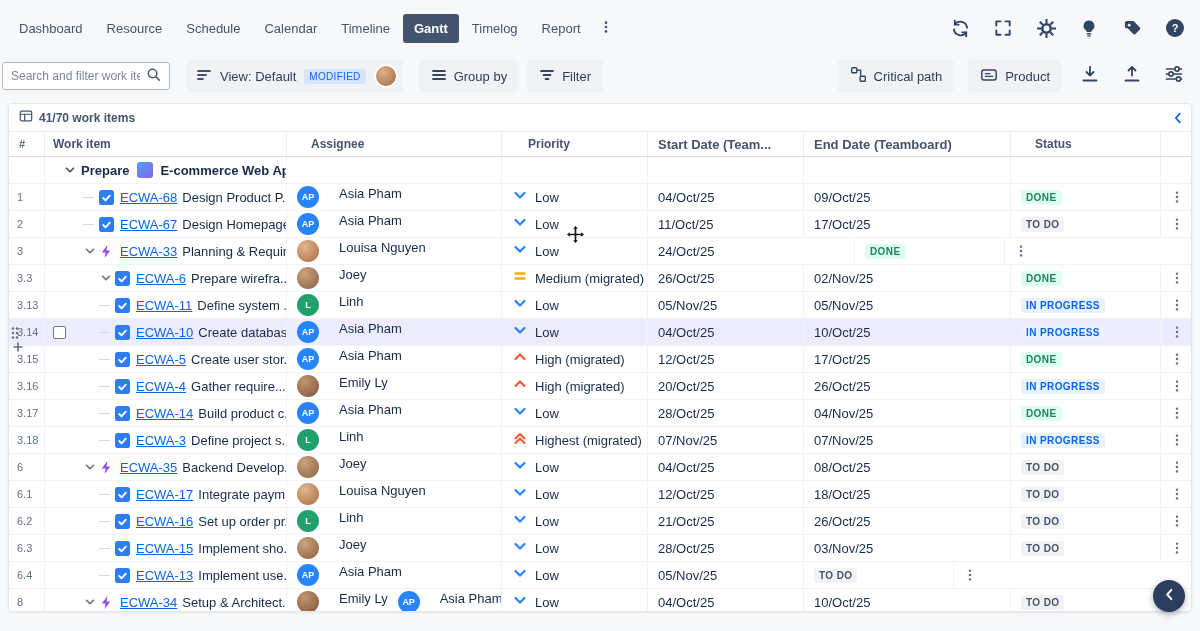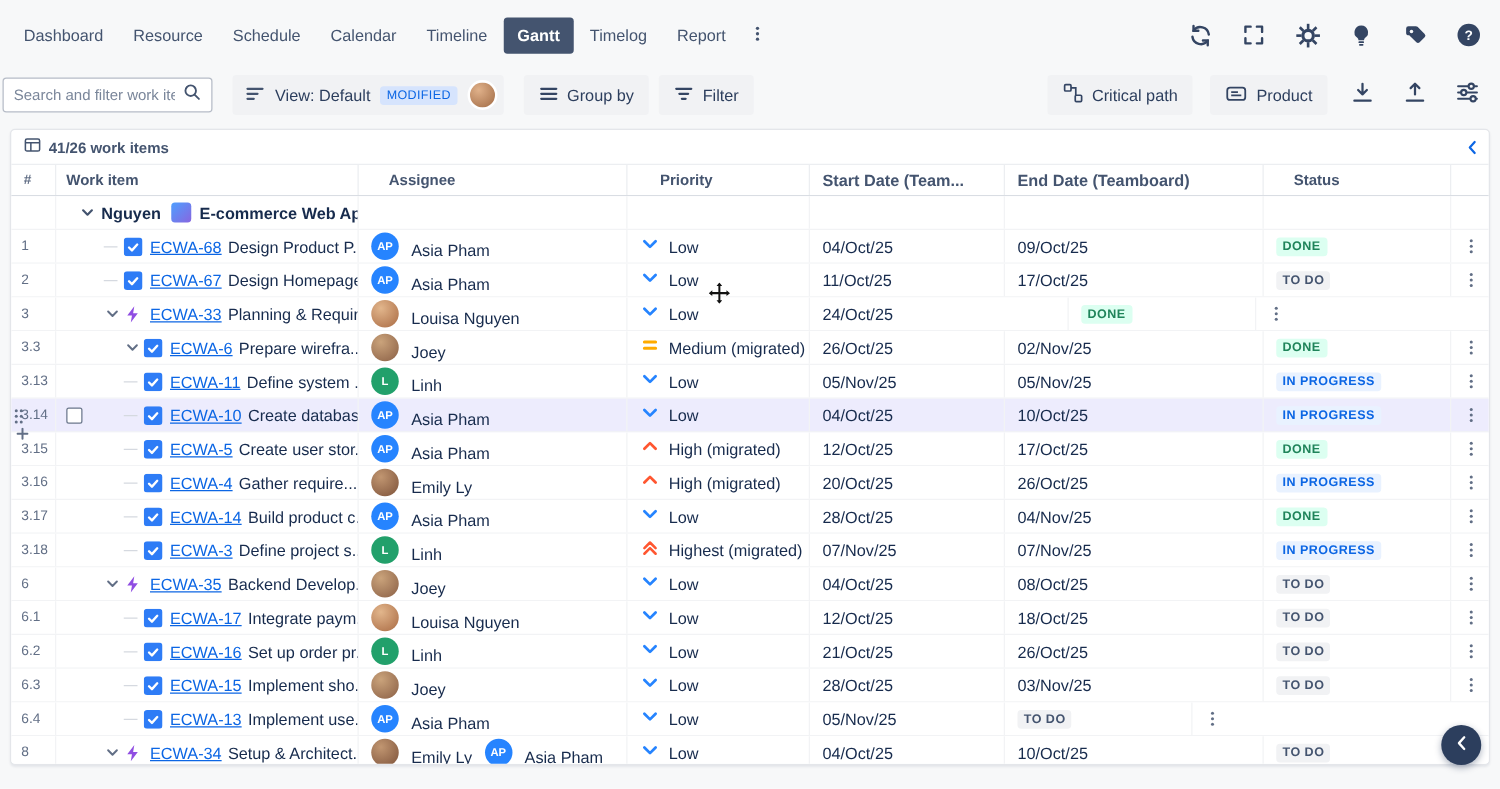--- a/index.html
+++ b/index.html
@@ -67,21 +67,21 @@
 .key{font-size:13px;color:#0c66e4;text-decoration:underline;flex:none;cursor:pointer}
 .title{font-size:13px;color:#172b4d;margin-left:5px}
 
 
 .proj-twisty{margin-left:10px}
 .proj-label{font-weight:700;font-size:13px;margin-left:2px}
 .proj-icon{width:16px;height:16px;border-radius:3px;background:linear-gradient(135deg,#4e9fff,#8866e0);margin-left:8px;flex:none}
 .proj-name{font-weight:700;font-size:13px;margin-left:7px}
 
 
-.amember{display:flex;align-items:flex-end;gap:10px;flex:none}
+.amember{display:flex;align-items:flex-start;gap:20px;flex:none}
 .avatar{width:22px;height:22px;border-radius:50%;color:#fff;font-size:9px;font-weight:700;display:flex;align-items:center;justify-content:center;flex:none}
 .aname{font-size:13px;color:#172b4d}
 
 
 .loz{font-size:10px;font-weight:700;letter-spacing:.4px;padding:2px 5px;border-radius:3px}
 .loz.done{color:#1f845a;background:#dcfff1}
 .loz.todo{color:#44546f;background:#f1f2f4}
 .loz.inprogress{color:#0c66e4;background:#e9f2ff}
 
 
@@ -229,21 +229,21 @@
       </button>
   </div>
 </div>
 
 <div class="panel">
   <div class="items-bar">
     <span><svg width="14" height="14" viewBox="0 0 16 16" fill="none" stroke="#44546f" stroke-width="1.4">
           <rect x="1.5" y="2.5" width="13" height="11" rx="1.5"></rect>
           <path d="M1.5 6h13M6.5 6v7.5"></path>
         </svg></span>
-    <span class="items-count">41/26 work items</span>
+    <span class="items-count">41/70 work items</span>
     <button class="collapse-btn">
         <svg width="14" height="14" viewBox="0 0 16 16" fill="none" stroke="#0c66e4" stroke-width="2" stroke-linecap="round" stroke-linejoin="round">
           <path d="M10 3L5.5 8l4.5 5"></path>
         </svg>
       </button>
   </div>
 
   <div class="thead">
     <div class="c c-num">#</div>
     <div class="c c-item">Work item</div>
@@ -257,21 +257,21 @@
 
   <div>
     <div class="trow">
       <div class="c c-num"></div>
       <div class="c c-item">
         <span class="twisty proj-twisty">
             <svg width="14" height="14" viewBox="0 0 16 16" fill="none" stroke="#44546f" stroke-width="2" stroke-linecap="round" stroke-linejoin="round">
               <path d="M4 6l4 4 4-4"></path>
             </svg>
           </span>
-        <span class="proj-label">Nguyen</span>
+        <span class="proj-label">Prepare</span>
         <span class="proj-icon"></span>
         <span class="proj-name">E-commerce Web Application (ECWA)</span>
       </div>
       <div class="c c-assignee"></div>
       <div class="c c-priority"></div>
       <div class="c c-start"></div>
       <div class="c c-end"></div>
       <div class="c c-status"></div>
       <div class="c c-menu"></div>
     </div>

